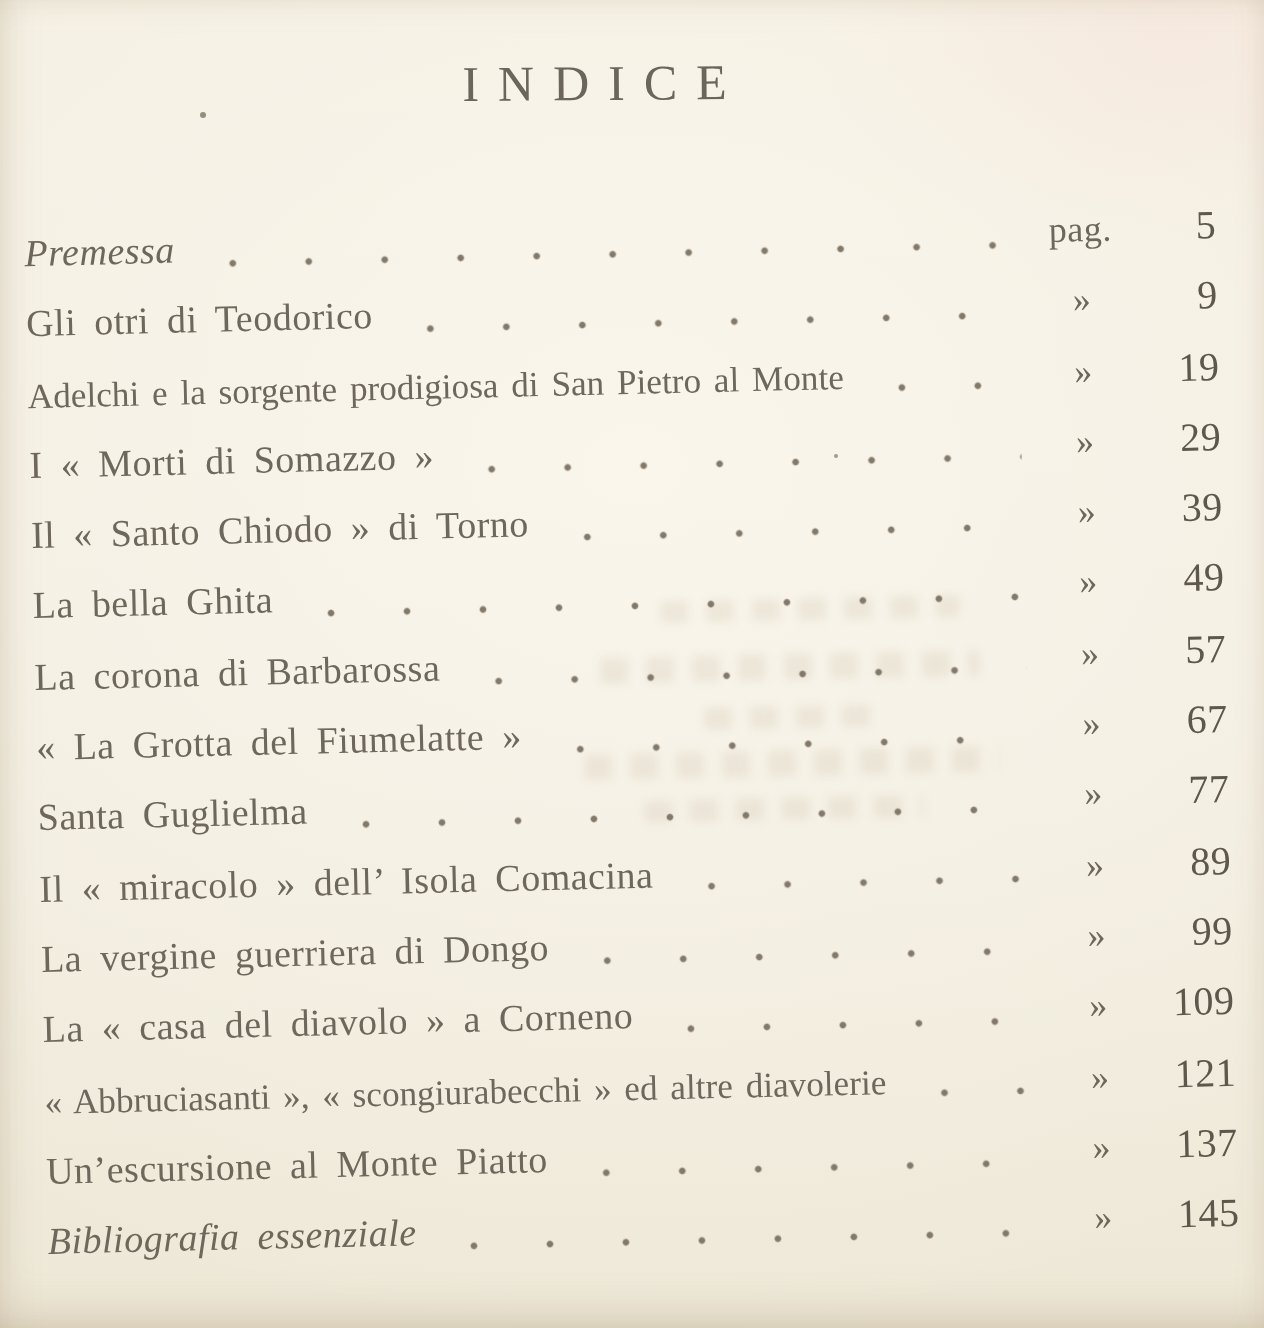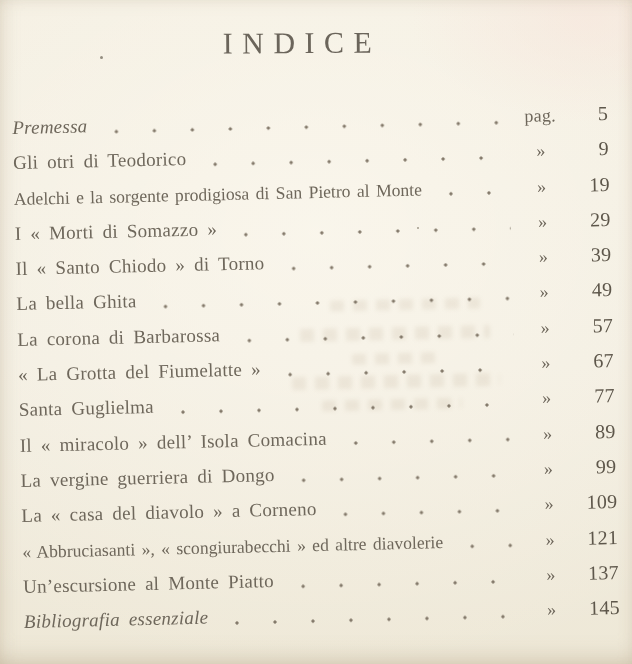--- a/index.html
+++ b/index.html
@@ -29,21 +29,21 @@
       inset 0 -16px 24px -14px rgba(158,138,104,0.38),
       inset 14px 0 22px -16px rgba(158,138,104,0.28),
       inset -10px 0 18px -14px rgba(175,145,125,0.22),
       inset 0 12px 18px -14px rgba(175,155,125,0.22);
   }
   .page-title {
     position: absolute;
     top: 29px;
     left: 50%;
     transform: translateX(calc(-50% - 14px)) rotate(-0.4deg);
-    font-size: 30px;
+    font-size: 25px;
     font-weight: 400;
     letter-spacing: 9.5px;
     line-height: 27px;
     margin: 0;
     color: #6b655b;
     white-space: nowrap;
   }
   .toc-list {
     position: absolute;
     left: 18px;

